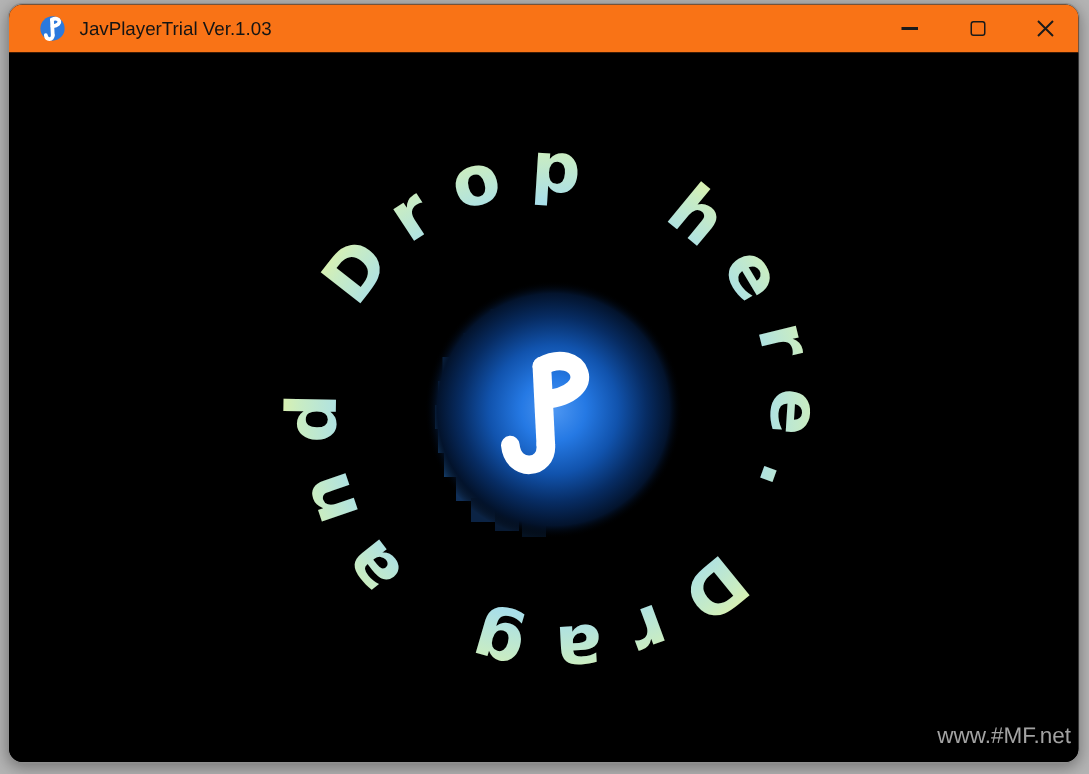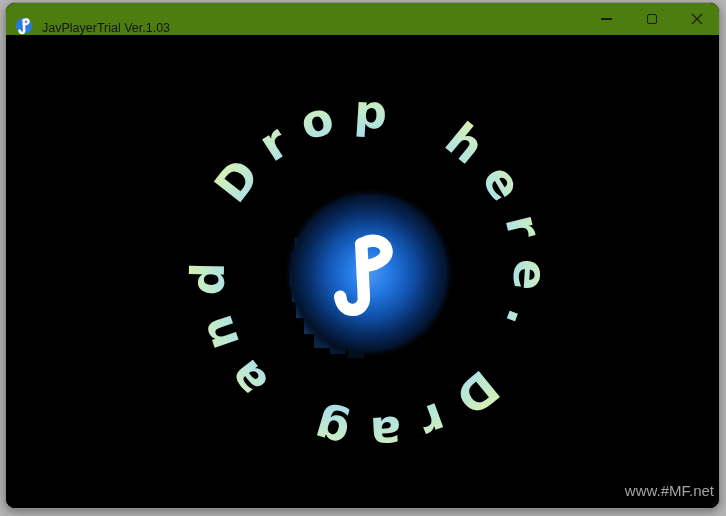--- a/index.html
+++ b/index.html
@@ -11,23 +11,23 @@
   }
   .app-window{
     position:absolute;left:5px;top:2px;width:715px;height:507px;
     border-radius:10px;overflow:hidden;
     background:#000;
     border:1px solid #8f8f8f;
     box-shadow:0 3px 10px rgba(0,0,0,.35);
     box-sizing:border-box;
   }
   .titlebar{
-    height:32px;background:#4d7c0f;
-    display:flex;align-items:flex-end;
-    padding-left:9px;
+    height:32px;background:#f97316;
+    display:flex;align-items:center;
+    padding-left:20px;
     user-select:none;
   }
   .app-icon{width:18px;height:18px;display:block;}
   .title-text{
     margin-left:9px;
     font-size:12.5px;color:#141414;
     white-space:nowrap;
   }
   .controls{margin-left:auto;display:flex;height:100%;}
   .ctrl-btn{

